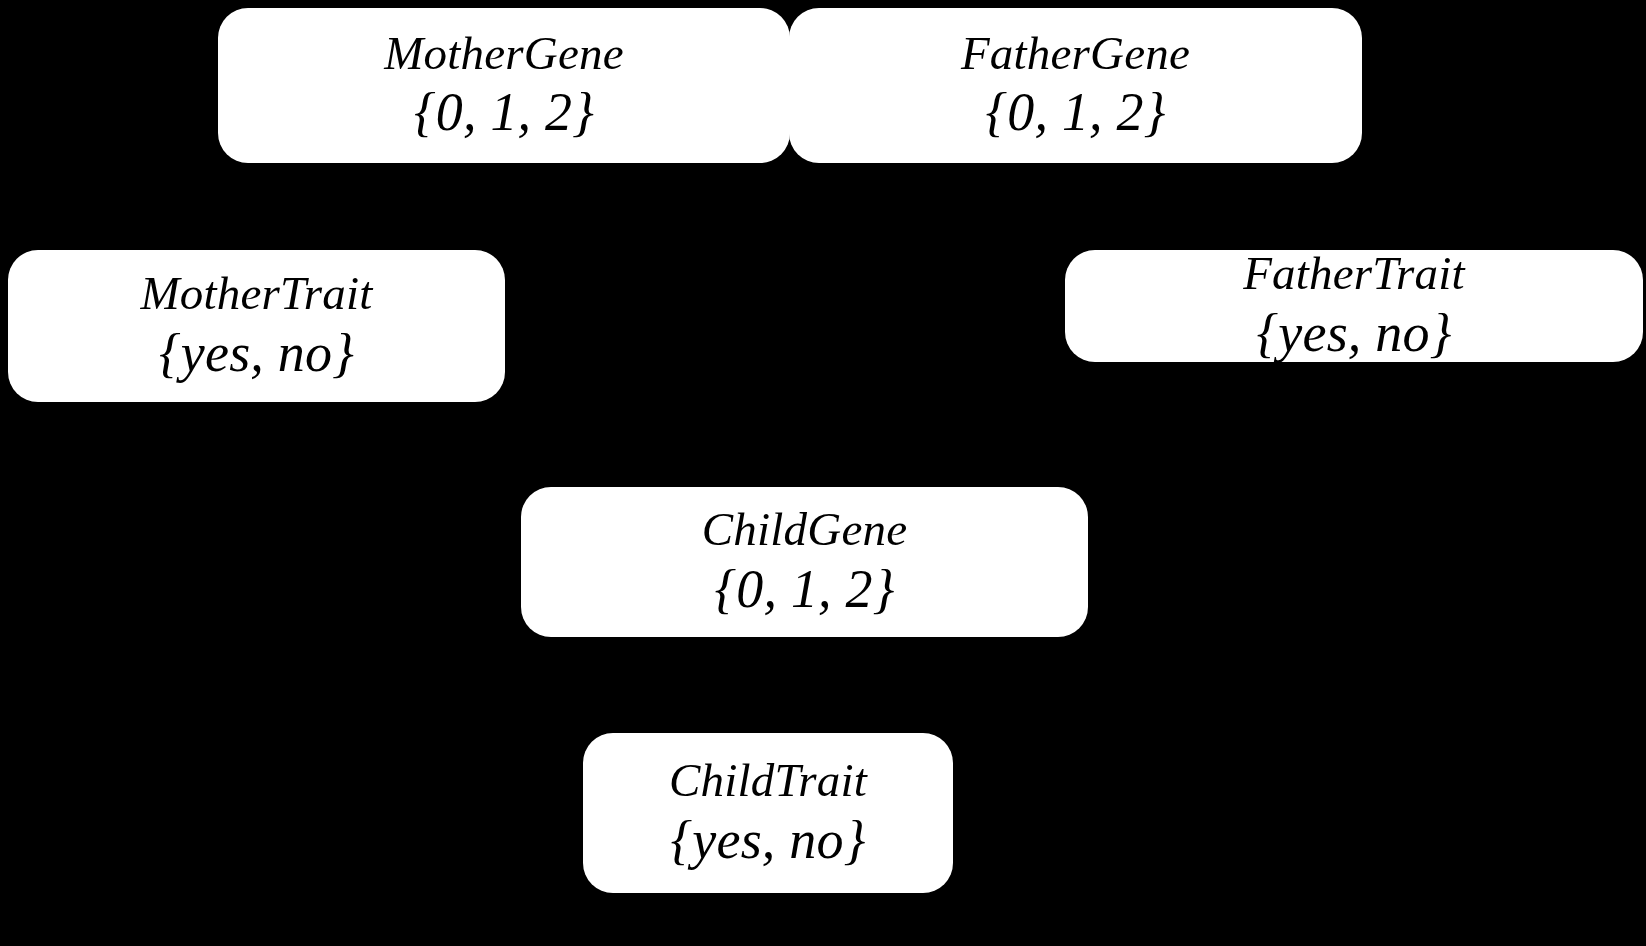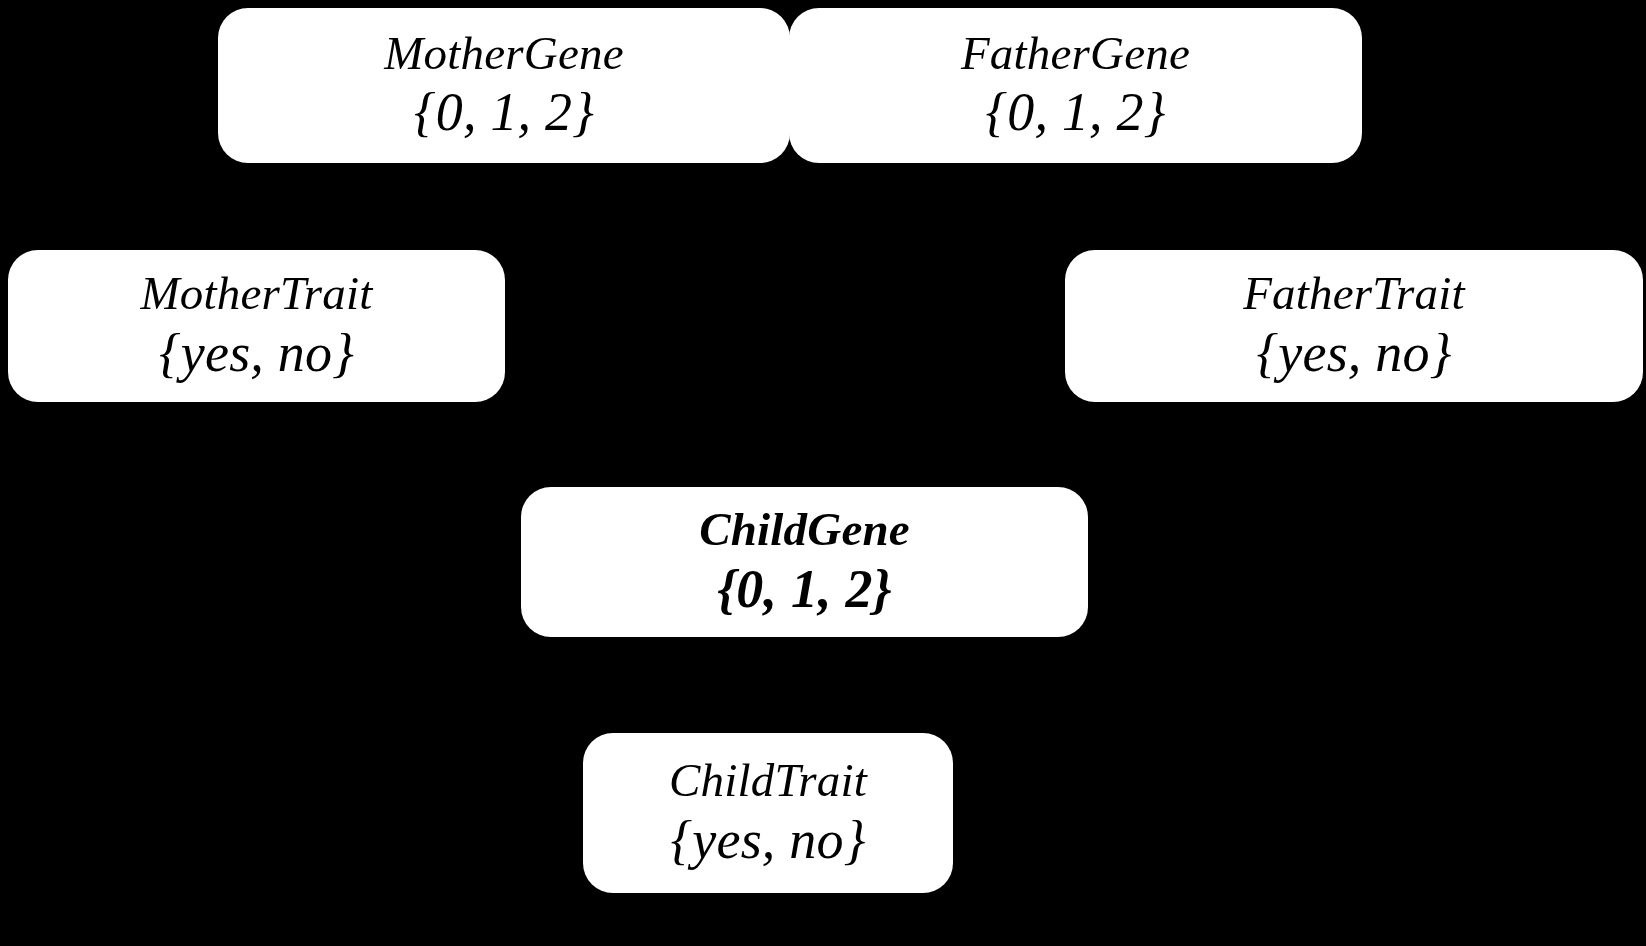--- a/index.html
+++ b/index.html
@@ -37,22 +37,22 @@
   }
   .node .node-domain {
     font-size: 54px;
     letter-spacing: 0.2px;
     white-space: nowrap;
   }
   
   #node-mother-gene  { left: 218px; top: 8px;   width: 572px; height: 155px; }
   #node-father-gene  { left: 789px; top: 8px;   width: 573px; height: 155px; }
   #node-mother-trait { left: 8px;   top: 250px; width: 497px; height: 152px; }
-  #node-father-trait { left: 1065px;top: 250px; width: 578px; height: 152px; }
-  #node-child-gene   { left: 521px; top: 487px; width: 567px; height: 150px; font-weight: bold; }
+  #node-father-trait { left: 1065px;top: 250px; width: 578px; height: 112px; }
+  #node-child-gene   { left: 521px; top: 487px; width: 567px; height: 150px; }
   #node-child-trait  { left: 583px; top: 733px; width: 370px; height: 160px; }
 
   
   .edge-layer {
     position: absolute;
     left: 0; top: 0;
     width: 1646px;
     height: 946px;
     pointer-events: none;
   }

